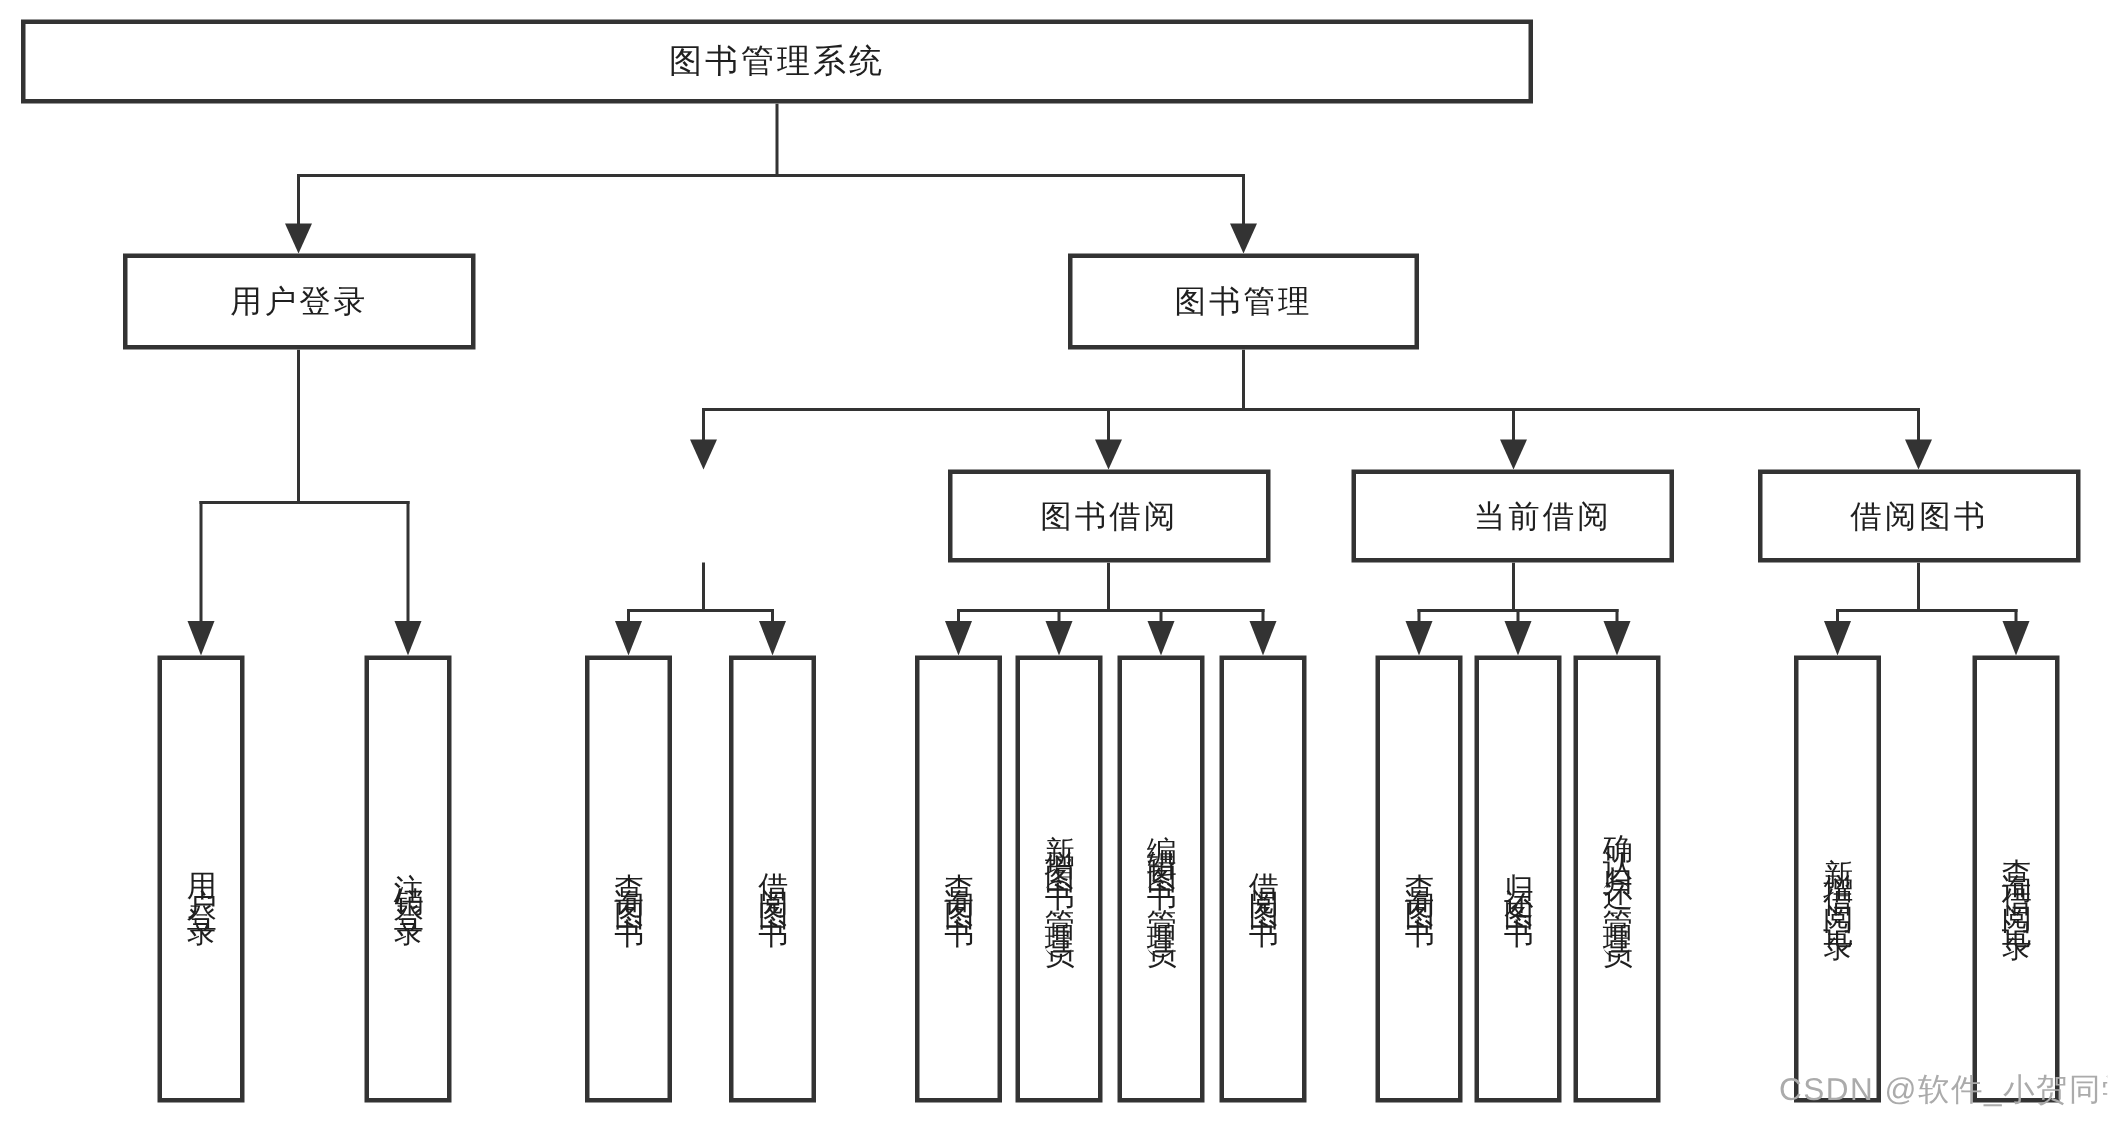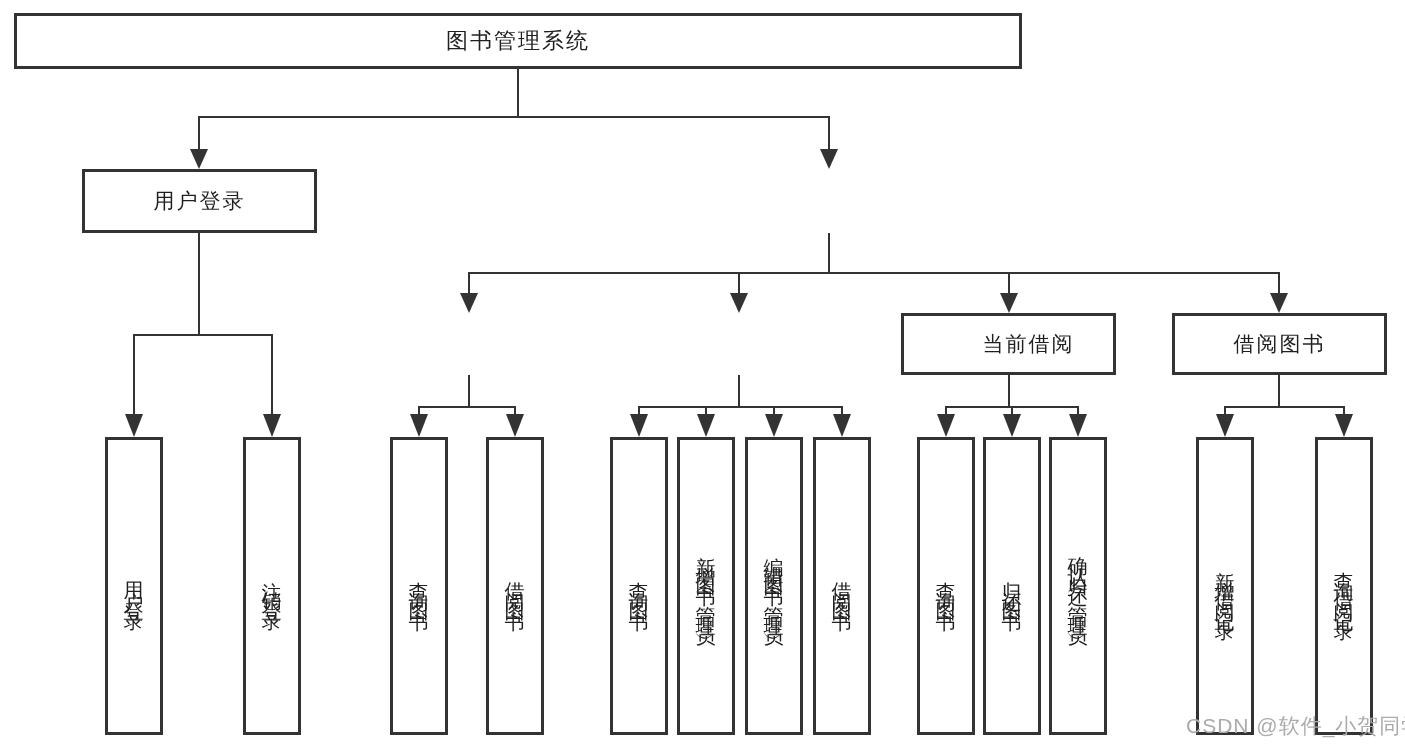--- a/index.html
+++ b/index.html
@@ -66,39 +66,45 @@
   <div class="line" style="left:517px;top:69px;width:2px;height:49px;"></div>
   <div class="line" style="left:198px;top:116px;width:632px;height:2px;"></div>
   <div class="line" style="left:198px;top:116px;width:2px;height:36px;"></div>
   <div class="arr" style="left:190px;top:149px;"></div>
   <div class="line" style="left:828px;top:116px;width:2px;height:36px;"></div>
   <div class="arr" style="left:820px;top:149px;"></div>
 
   <div class="box hbox" style="left:82px;top:169px;width:235px;height:64px;">
     <span>用户登录</span>
   </div>
+  <div class="box hbox" style="left:712px;top:169px;width:234px;height:64px;">
+    <span>图书管理</span>
+  </div>
 
   <div class="line" style="left:198px;top:233px;width:2px;height:103px;"></div>
   <div class="line" style="left:133px;top:334px;width:140px;height:2px;"></div>
   <div class="line" style="left:133px;top:334px;width:2px;height:86px;"></div>
   <div class="arr big" style="left:125px;top:414px;"></div>
   <div class="line" style="left:271px;top:334px;width:2px;height:86px;"></div>
   <div class="arr big" style="left:263px;top:414px;"></div>
 
   <div class="line" style="left:828px;top:233px;width:2px;height:41px;"></div>
   <div class="line" style="left:468px;top:272px;width:812px;height:2px;"></div>
   <div class="line" style="left:468px;top:272px;width:2px;height:25px;"></div>
   <div class="arr" style="left:460px;top:293px;"></div>
   <div class="line" style="left:738px;top:272px;width:2px;height:25px;"></div>
   <div class="arr" style="left:730px;top:293px;"></div>
   <div class="line" style="left:1008px;top:272px;width:2px;height:25px;"></div>
   <div class="arr" style="left:1000px;top:293px;"></div>
   <div class="line" style="left:1278px;top:272px;width:2px;height:25px;"></div>
   <div class="arr" style="left:1270px;top:293px;"></div>
 
+  <div class="box hbox" style="left:632px;top:313px;width:215px;height:62px;">
+    <span>图书借阅</span>
+  </div>
   <div class="box hbox" style="left:901px;top:313px;width:215px;height:62px;padding-left:40px;">
     <span>当前借阅</span>
   </div>
   <div class="box hbox" style="left:1172px;top:313px;width:215px;height:62px;">
     <span>借阅图书</span>
   </div>
 
   <div class="line" style="left:468px;top:375px;width:2px;height:33px;"></div>
   <div class="line" style="left:418px;top:406px;width:98px;height:2px;"></div>
   <div class="line" style="left:418px;top:406px;width:2px;height:13px;"></div>

